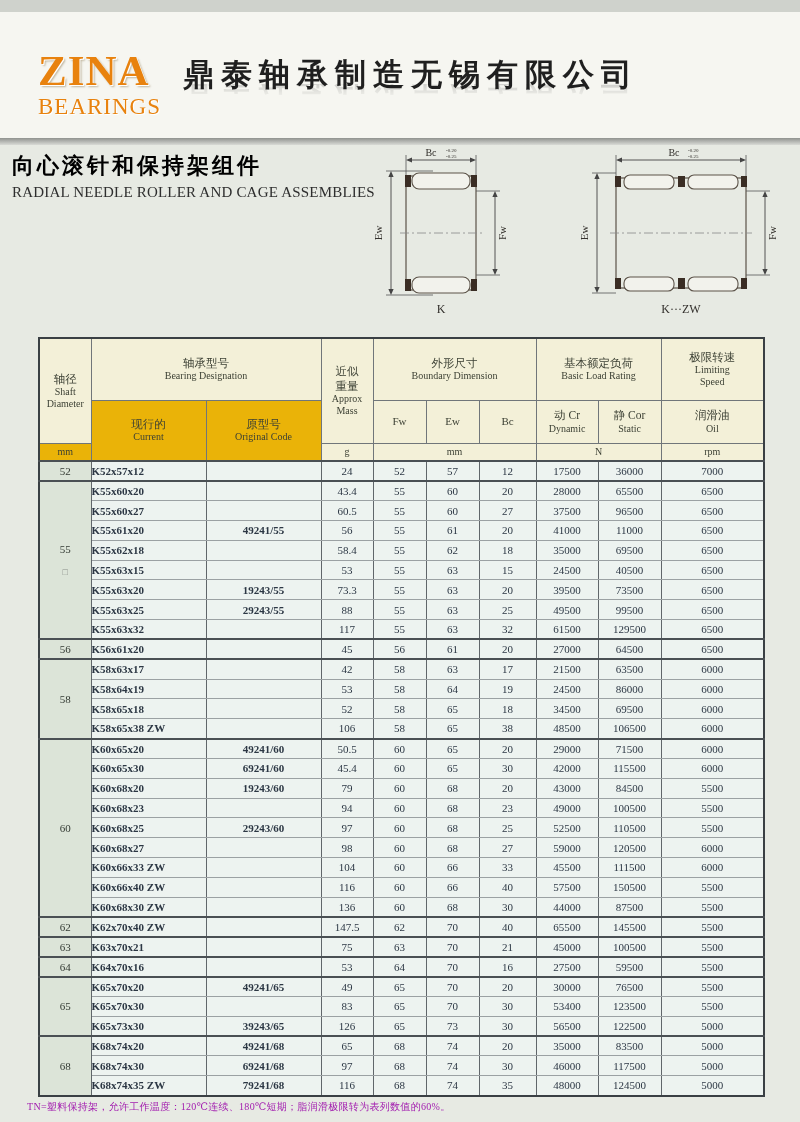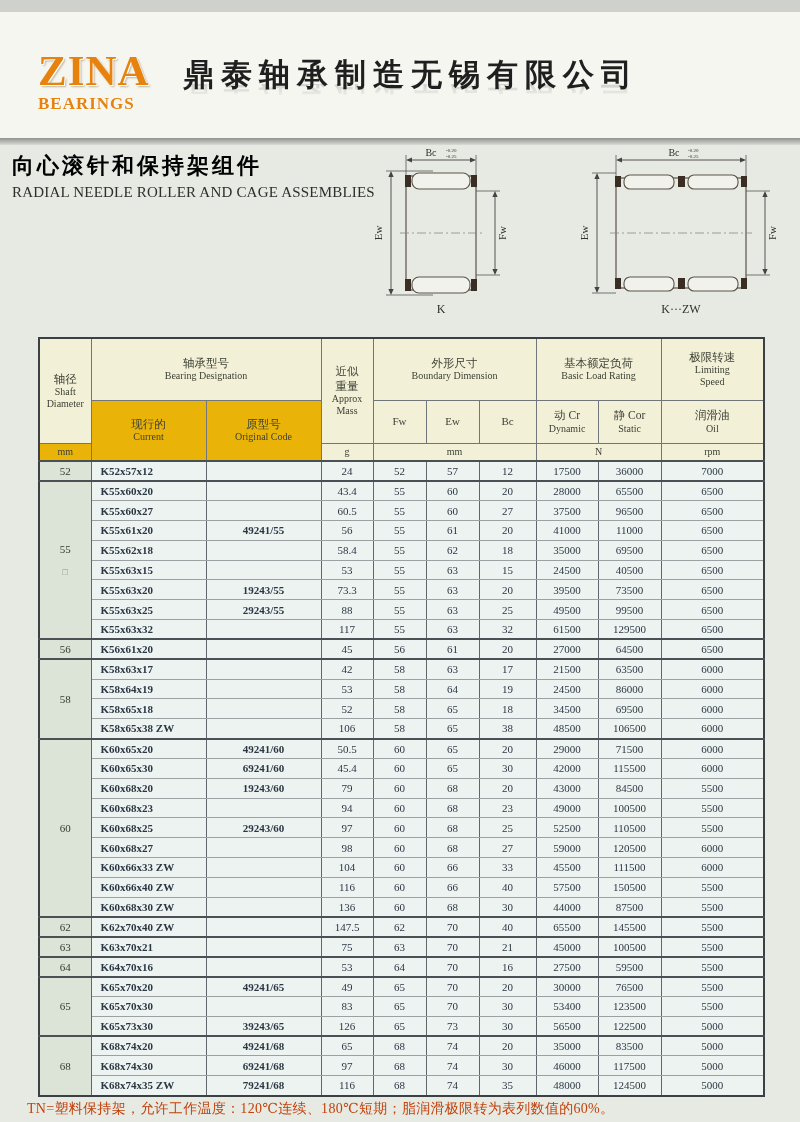--- a/index.html
+++ b/index.html
@@ -8,21 +8,21 @@
     background:#e7eae3; overflow:hidden;
     font-family:"Liberation Serif","DejaVu Serif",serif;
   }
   
   .header-band { position:absolute; left:0; top:0; width:800px; height:126px; background:#f6f6f1; }
   .divider { position:absolute; left:0; top:126px; width:800px; height:7px;
     background:linear-gradient(to bottom,#90928f,#d9dbd6); }
   .logo { position:absolute; left:38px; top:40px; text-align:left; }
   .logo-zina { font-size:43px; font-weight:bold; color:#e8820e; letter-spacing:1px; line-height:0.9;
     text-shadow:1px 1px 0 #ffffff, 2px 2px 2px rgba(90,60,0,0.35); }
-  .logo-bearings { font-size:17px; font-weight:bold; color:#e8820e; letter-spacing:1px; margin-top:3px;
+  .logo-bearings { font-size:23px; font-weight:normal; color:#e8820e; letter-spacing:1px; margin-top:3px;
     text-shadow:1px 1px 0 #ffffff; }
   .company { position:absolute; left:183px; top:42px; }
   .company-main { font-size:31px; font-weight:bold; color:#1f1f1f; letter-spacing:7px; white-space:nowrap; }
   .company-refl { font-size:31px; font-weight:bold; color:#1f1f1f; letter-spacing:7px; white-space:nowrap;
     transform:scaleY(-1); opacity:0.16; margin-top:-12px; height:16px; overflow:hidden;
     -webkit-mask-image:linear-gradient(to top,#000 10%,transparent 90%);
     mask-image:linear-gradient(to top,#000 10%,transparent 90%); }
   
   .title-block { position:absolute; left:12px; top:139px; }
   .title-zh { font-size:22px; font-weight:bold; color:#000000; letter-spacing:3px; }
@@ -42,24 +42,24 @@
   .he { font-size:10px; line-height:1.2; }
   .hu { font-size:10px; }
   .catalog thead { border-bottom:2px solid #3a4044; }
   .catalog tbody tr { height:19.84px; }
   .catalog tbody td { padding:0; font-size:11px; text-align:center; vertical-align:middle;
     color:#2c3744; background:#edf3f0; border-top:1px solid #9ba1a3; border-bottom:1px solid #9ba1a3;
     border-left:1px solid #60666a; border-right:1px solid #60666a; white-space:nowrap; overflow:hidden; }
   .catalog tbody tr.group-start td { border-top:2px solid #4a5054; }
   .catalog tbody td.shaft-cell { background:#dce4d8; color:#333a33; font-size:11px; }
   .shaft-note { font-size:9px; color:#8a8f89; margin-top:13px; line-height:1; }
-  .catalog tbody td.desig-cell { text-align:left; padding-left:9px; font-weight:bold; }
+  .catalog tbody td.desig-cell { text-align:left; padding-left:0; font-weight:bold; }
   .catalog tbody td.orig-cell { font-weight:bold; }
   
-  .footnote { position:absolute; left:27px; top:1088px; font-size:14px; color:#c2410c; letter-spacing:0.3px; }
+  .footnote { position:absolute; left:27px; top:1088px; font-size:10px; color:#a21caf; letter-spacing:0.3px; }
 </style>
 </head>
 <body>
 
 <div class="page">
 
   <div class="header-band">
     <div class="logo">
       <div class="logo-zina">ZINA</div>
       <div class="logo-bearings">BEARINGS</div>

